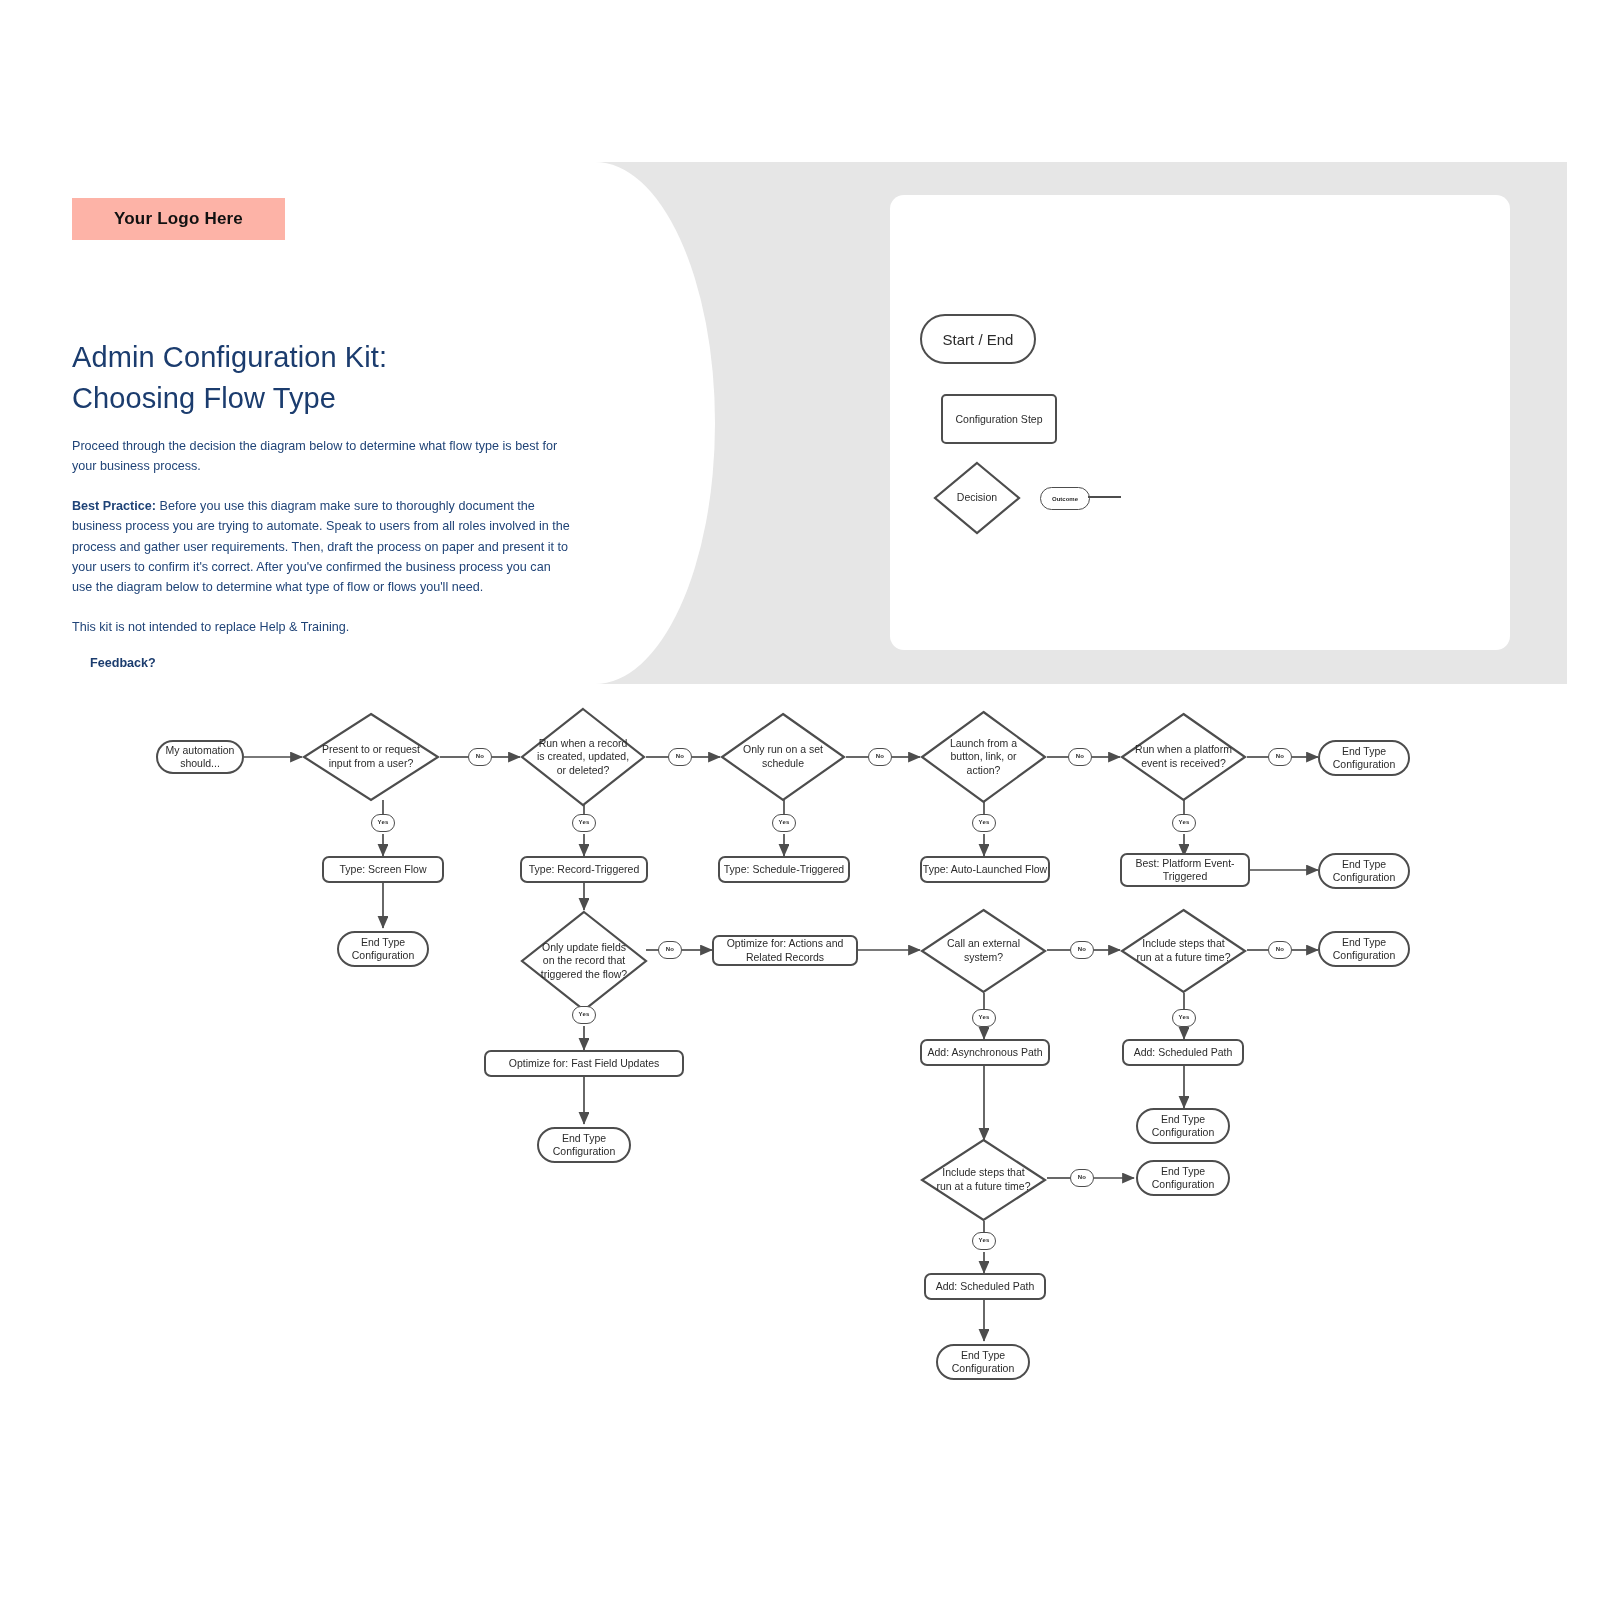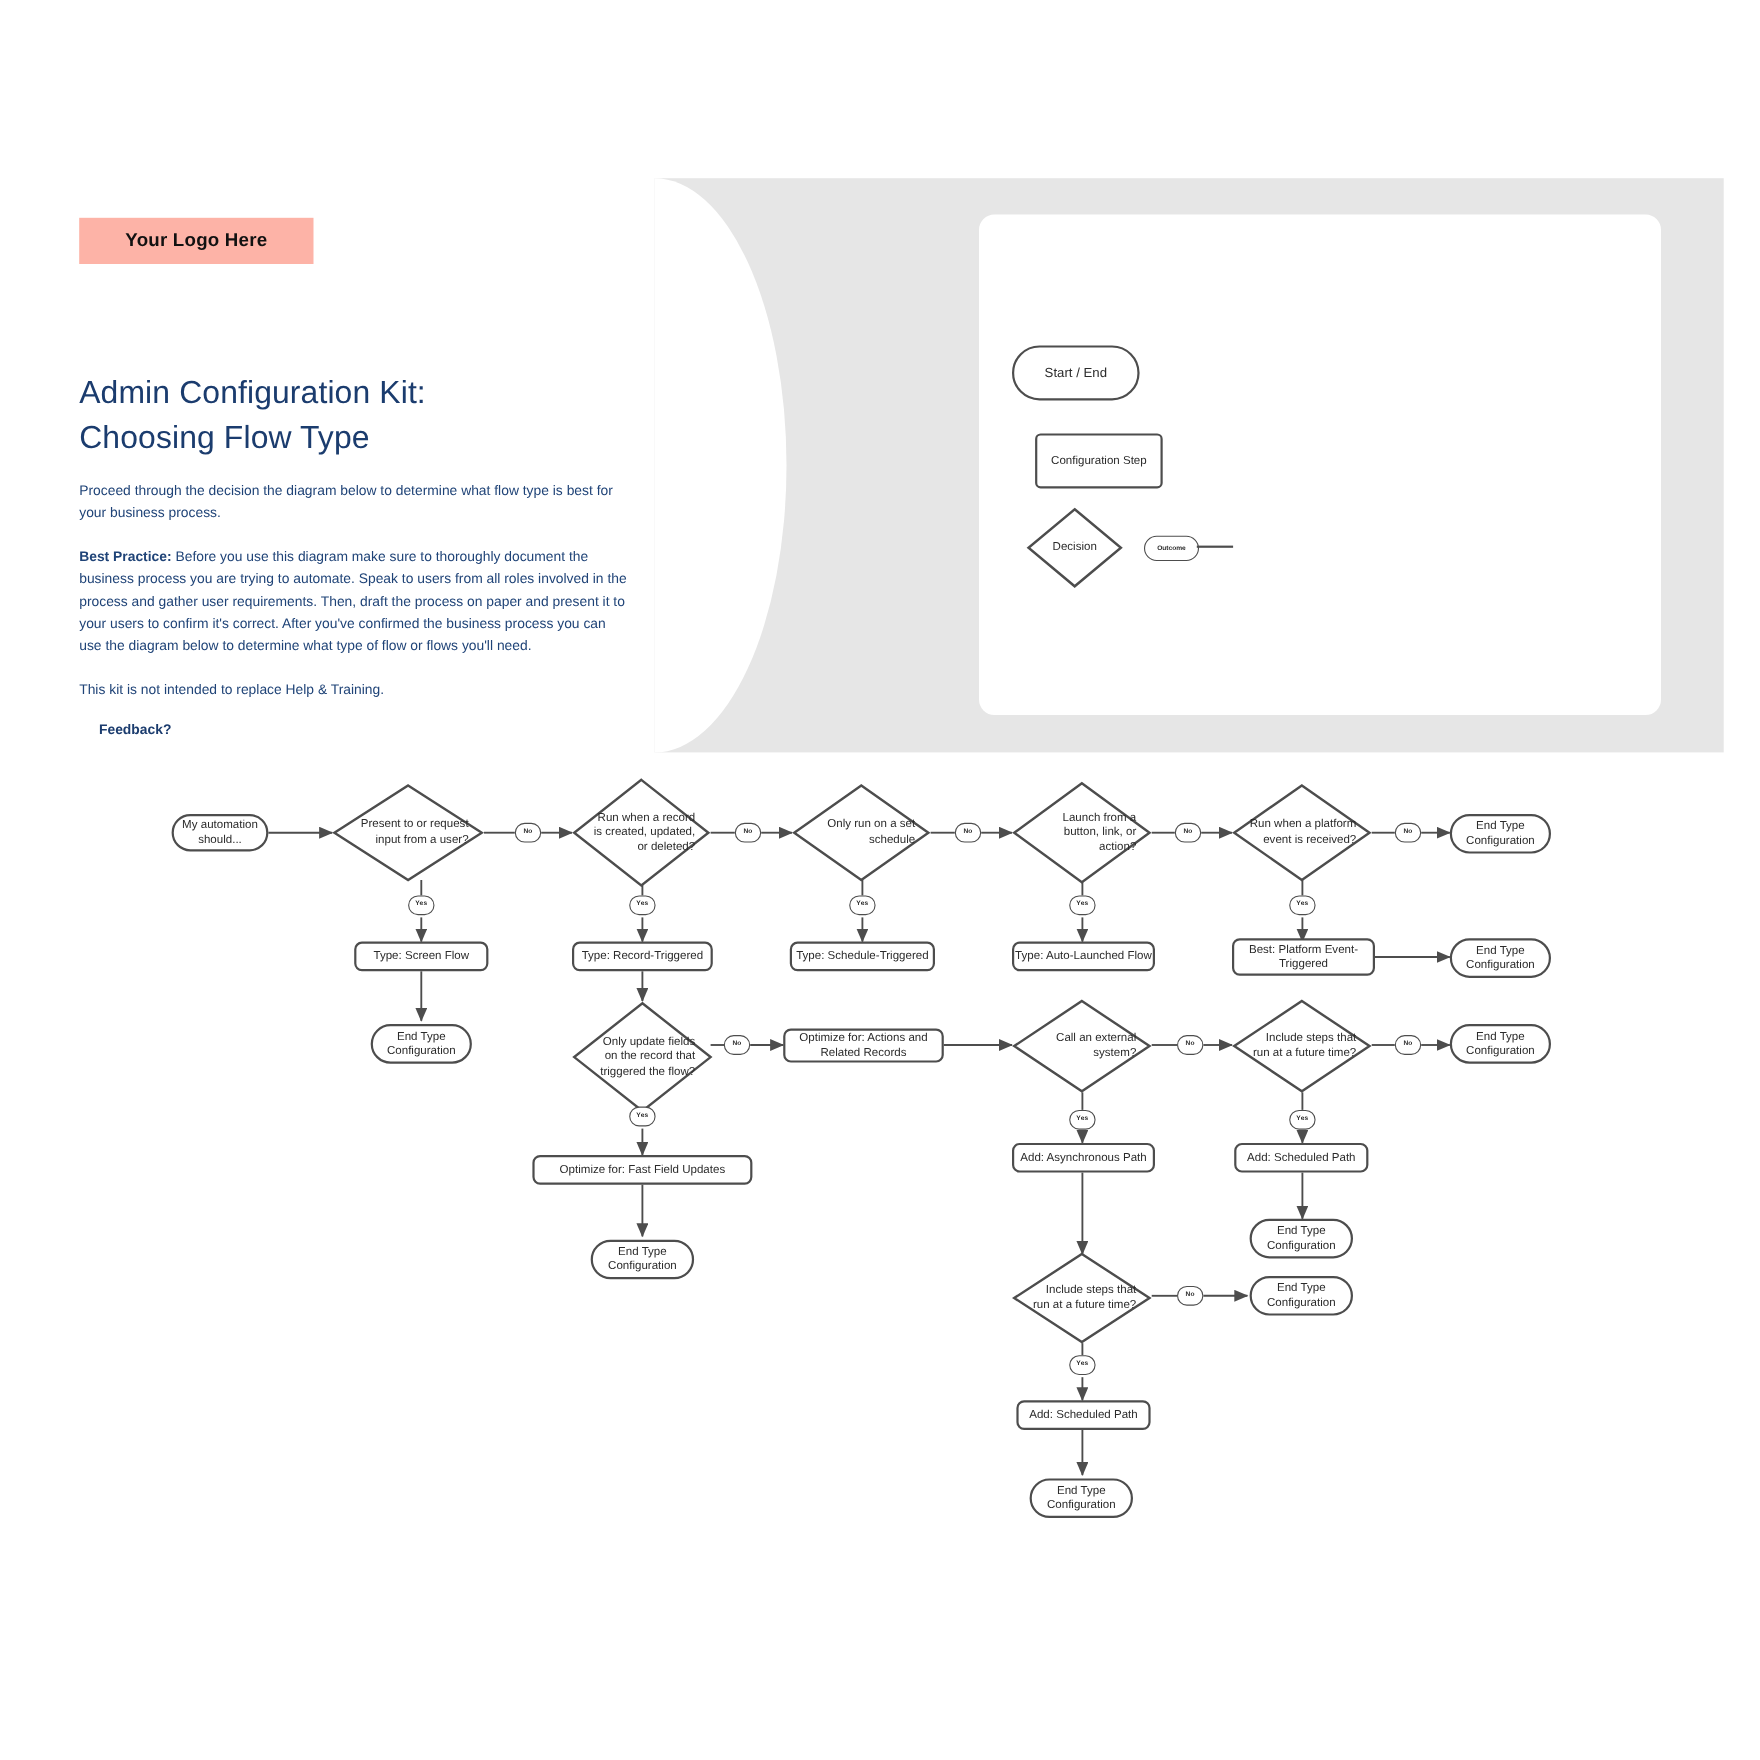--- a/index.html
+++ b/index.html
@@ -76,31 +76,31 @@
     border-width: 1.6px; letter-spacing: .2px;
   }
   .diamond {
     position: absolute;
   }
   .diamond svg { position: absolute; left: 0; top: 0; }
   .diamond .dtext {
     position: absolute; left: 0; top: 0;
     width: 100%; height: 100%;
     display: flex; align-items: center; justify-content: center;
-    text-align: right; font-size: 10.5px; color: #2b2b2b;
+    text-align: center; font-size: 10.5px; color: #2b2b2b;
     line-height: 1.3; box-sizing: border-box; padding: 0 14px;
   }
 
   
   .lg-term {
     position: absolute; left: 920px; top: 314px;
     width: 112px; height: 46px;
     border: 2.2px solid #4d4d4d; border-radius: 999px; background: #fff;
     display: flex; align-items: center; justify-content: center;
-    font-size: 12px; color: #2b2b2b;
+    font-size: 15px; color: #2b2b2b;
   }
   .lg-proc {
     position: absolute; left: 920px; top: 394px;
     width: 112px; height: 46px;
     border: 2.2px solid #4d4d4d; border-radius: 5px; background: #fff;
     display: flex; align-items: center; justify-content: center;
     font-size: 10.5px; color: #2b2b2b; margin-left: 21px;
   }
   .lg-dia { position: absolute; left: 932px; top: 460px; width: 90px; height: 76px; }
   .lg-dia .dtext { font-size: 10.5px; padding: 0 4px; }

